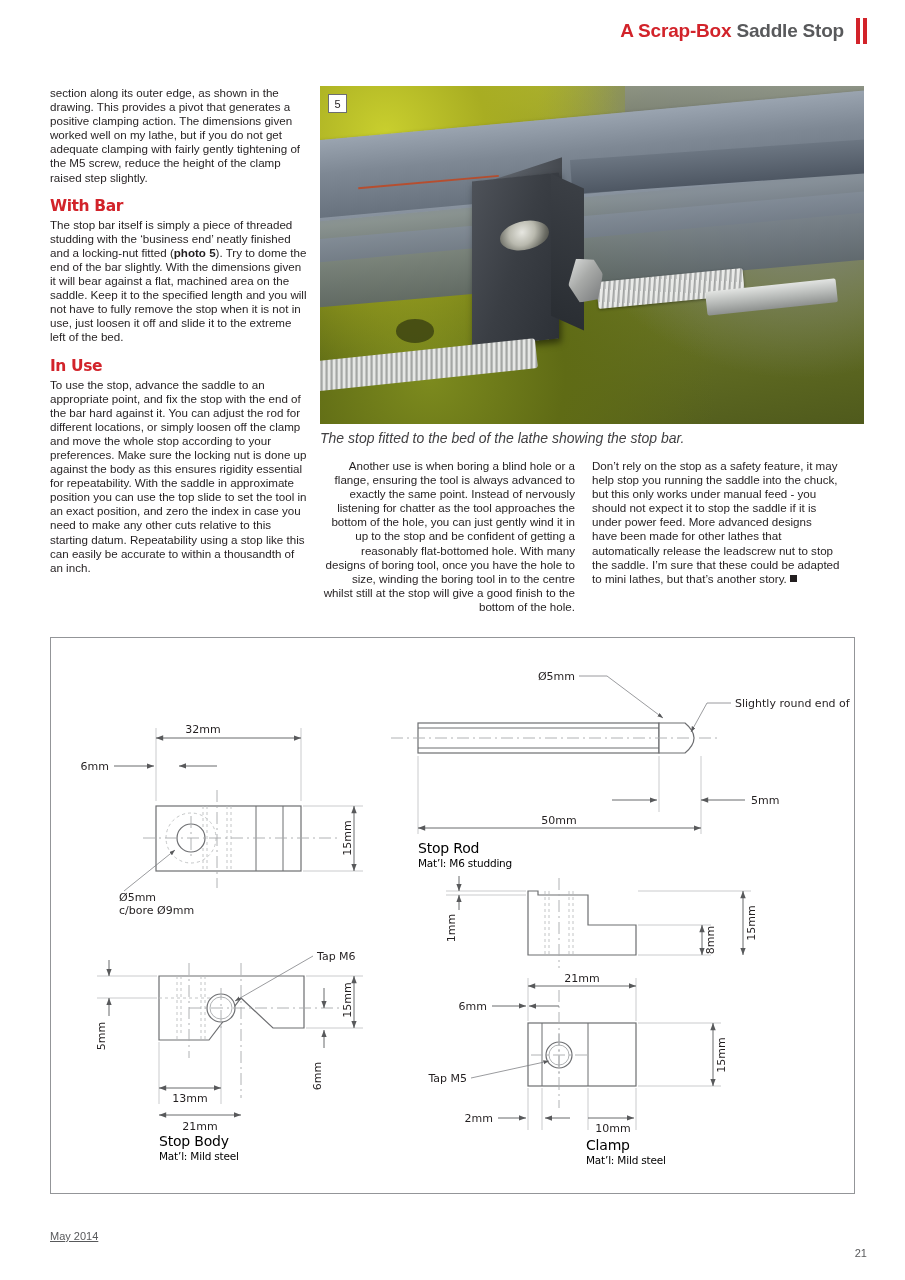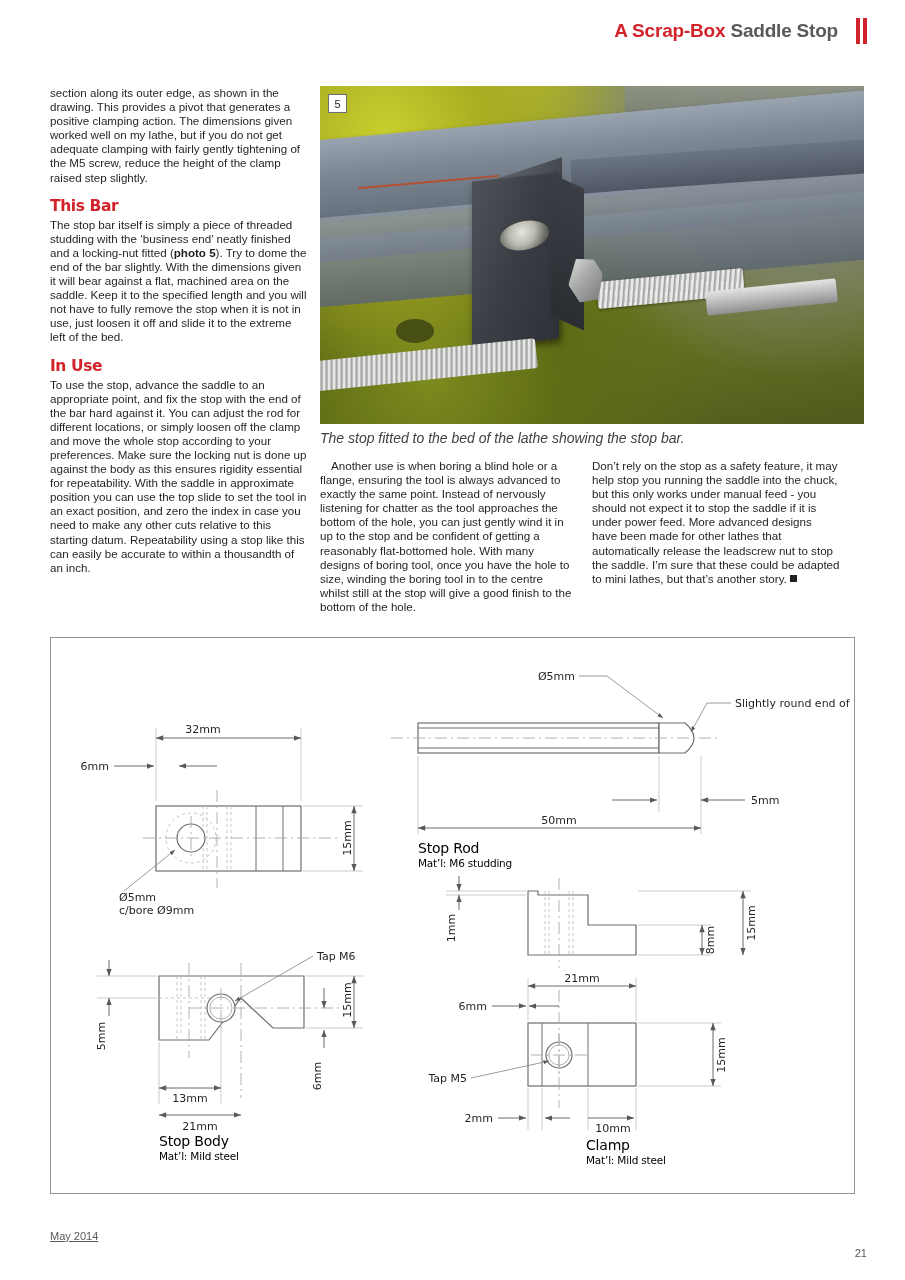--- a/index.html
+++ b/index.html
@@ -8,37 +8,37 @@
     background: #ffffff;
     font-family: "Liberation Sans", sans-serif;
     position: relative;
     overflow: hidden;
   }
   .page { position:absolute; inset:0; }
 
   
   .header {
     position:absolute; right:38px; top:18px;
-    display:flex; align-items:center; gap:14px;
+    display:flex; align-items:center; gap:8px;
   }
   .header-title { font-size:19px; font-weight:bold; letter-spacing:-0.2px; color:#58595b; white-space:nowrap;}
   .header-title .accent { color:#d2232a; }
   .header-bars { display:flex; gap:3px; margin-left:4px; }
   .header-bars i { display:block; width:4px; height:26px; background:#d2232a; }
 
   
   .col { position:absolute; font-size:11.6px; line-height:14.1px; color:#231f20; text-align:left; }
   .col p { margin-bottom:0; }
   .sub-head {
     color:#d2232a; font-weight:bold; font-size:15.5px;
     font-family:"DejaVu Sans", sans-serif;
     letter-spacing:-0.4px; margin-top:13px; margin-bottom:3px; line-height:17px;
   }
   .colA { left:50px; top:86px; width:258px; }
-  .colB { left:320px; top:459px; width:255px; }
+  .colB { left:320px; top:459px; width:255px;text-align:right; }
   .colC { left:592px; top:459px; width:248px; }
   .end-sq { display:inline-block; width:7px; height:7px; background:#231f20; vertical-align:1px; margin-left:3px; }
 
   
   .photo {
     position:absolute; left:320px; top:86px; width:544px; height:338px;
     overflow:hidden;
     background:
       radial-gradient(circle at 12% 14%, #c9cf2e 0%, #a8ad22 18%, rgba(168,173,34,0) 42%),
       radial-gradient(circle at 88% 9%, #9aa08e 0%, #7e8472 22%, rgba(126,132,114,0) 46%),
@@ -154,21 +154,21 @@
   <div class="header">
     <div class="header-title"><span class="accent">A Scrap-Box</span><span> Saddle Stop</span></div>
     <div class="header-bars">
         <i></i>
         <i></i>
       </div>
   </div>
 
   <div class="col colA">
     <p>section along its outer edge, as shown in the drawing. This provides a pivot that generates a positive clamping action. The dimensions given worked well on my lathe, but if you do not get adequate clamping with fairly gently tightening of the M5 screw, reduce the height of the clamp raised step slightly.</p>
-    <div class="sub-head">This Bar</div>
+    <div class="sub-head">With Bar</div>
     <p>The stop bar itself is simply a piece of threaded studding with the ‘business end’ neatly finished and a locking-nut fitted (<b>photo 5</b>). Try to dome the end of the bar slightly. With the dimensions given it will bear against a flat, machined area on the saddle. Keep it to the specified length and you will not have to fully remove the stop when it is not in use, just loosen it off and slide it to the extreme left of the bed.</p>
     <div class="sub-head">In Use</div>
     <p>To use the stop, advance the saddle to an appropriate point, and fix the stop with the end of the bar hard against it. You can adjust the rod for different locations, or simply loosen off the clamp and move the whole stop according to your preferences. Make sure the locking nut is done up against the body as this ensures rigidity essential for repeatability. With the saddle in approximate position you can use the top slide to set the tool in an exact position, and zero the index in case you need to make any other cuts relative to this starting datum. Repeatability using a stop like this can easily be accurate to within a thousandth of an inch.</p>
   </div>
 
   <div class="photo">
     <div class="darkbg"></div>
     <div class="bedtop"></div>
     <div class="bedtop2"></div>
     <div class="bedrail"></div>

